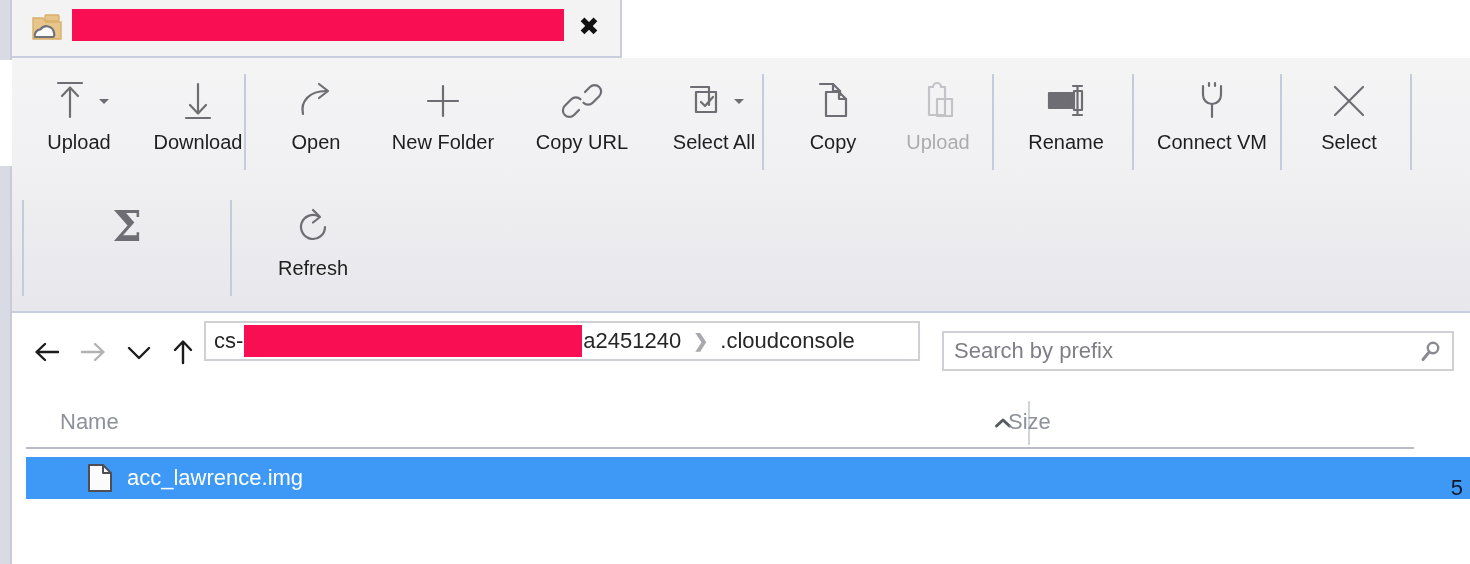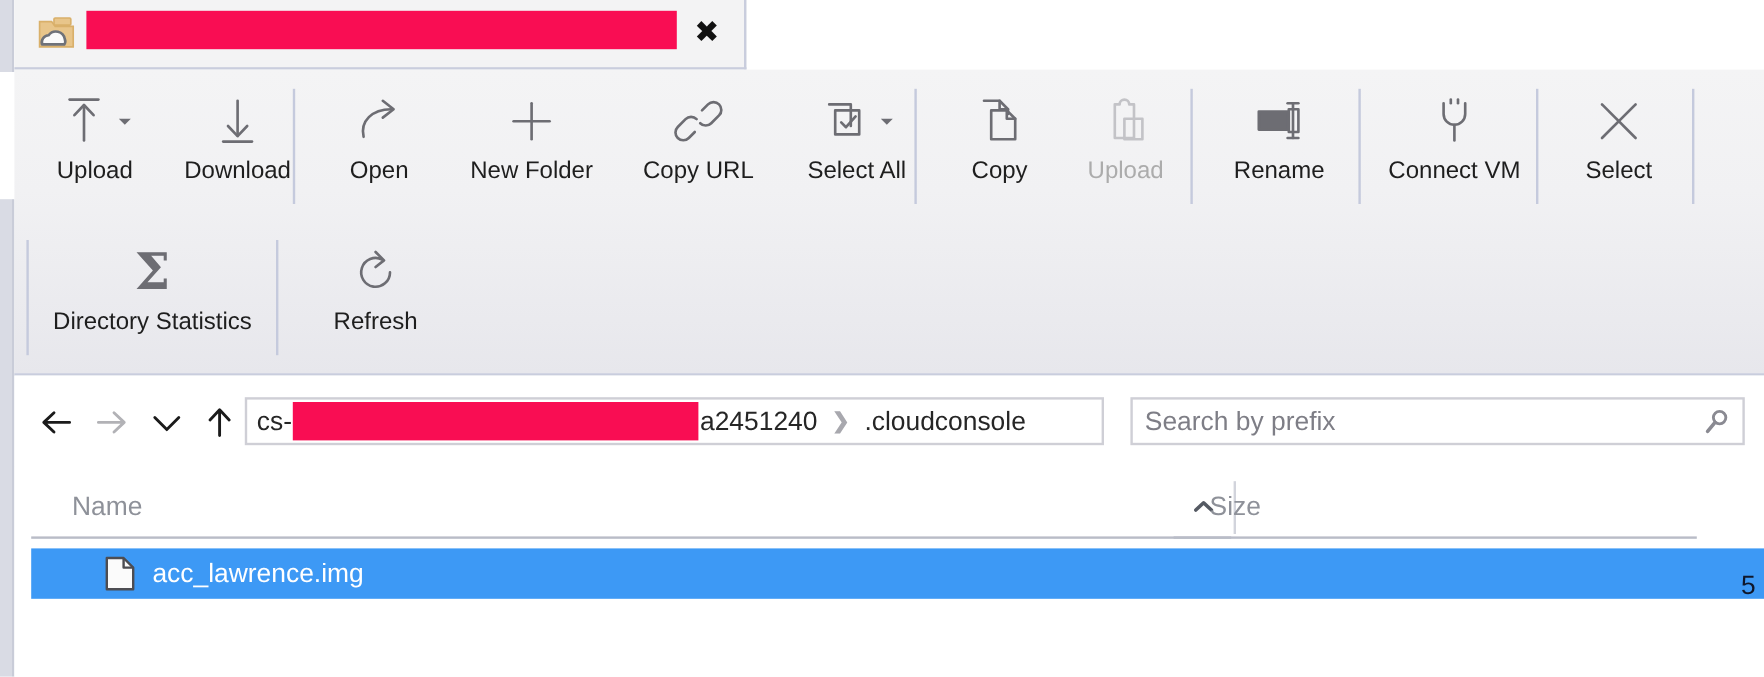--- a/index.html
+++ b/index.html
@@ -148,21 +148,21 @@
     background: #ffffff;
   }
   .nav-arrow {
     position: absolute;
     top: 22px;
     width: 34px; height: 34px;
     cursor: pointer;
   }
   #addressbar {
     position: absolute;
-    left: 192px; top: 18px;
+    left: 192px; top: 8px;
     width: 716px; height: 40px;
     border: 2px solid #cfcfd6;
     background: #ffffff;
     box-sizing: border-box;
     display: flex;
     align-items: center;
     overflow: hidden;
     cursor: text;
   }
   #crumb1 {
@@ -445,21 +445,20 @@
             </svg>
           </span>
           <span class="lbl">Select</span>
         </div>
       </div>
     <div class="tb-row r2" id="tb-row-2">
         <div class="tb-btn" style="left: 18px; width: 194px;">
           <span class="ico">
             <span style="font-family:'DejaVu Serif',serif;font-size:42px;font-weight:bold;color:#6d6d73;line-height:44px">Σ</span>
           </span>
-          <span class="lbl">Directory Statistics</span>
         </div>
         <div class="tb-btn" style="left: 240px; width: 122px;">
           <span class="ico">
             <svg width="44" height="44" viewBox="0 0 44 44" style="stroke:#6d6d73;fill:none;stroke-width:2.2;stroke-linecap:round;stroke-linejoin:round">
               <path d="M34 22 a12 12 0 1 1 -6.5 -10.7"></path>
               <path d="M22 5 L29 12 L22 17.5"></path>
             </svg>
           </span>
           <span class="lbl">Refresh</span>
         </div>

